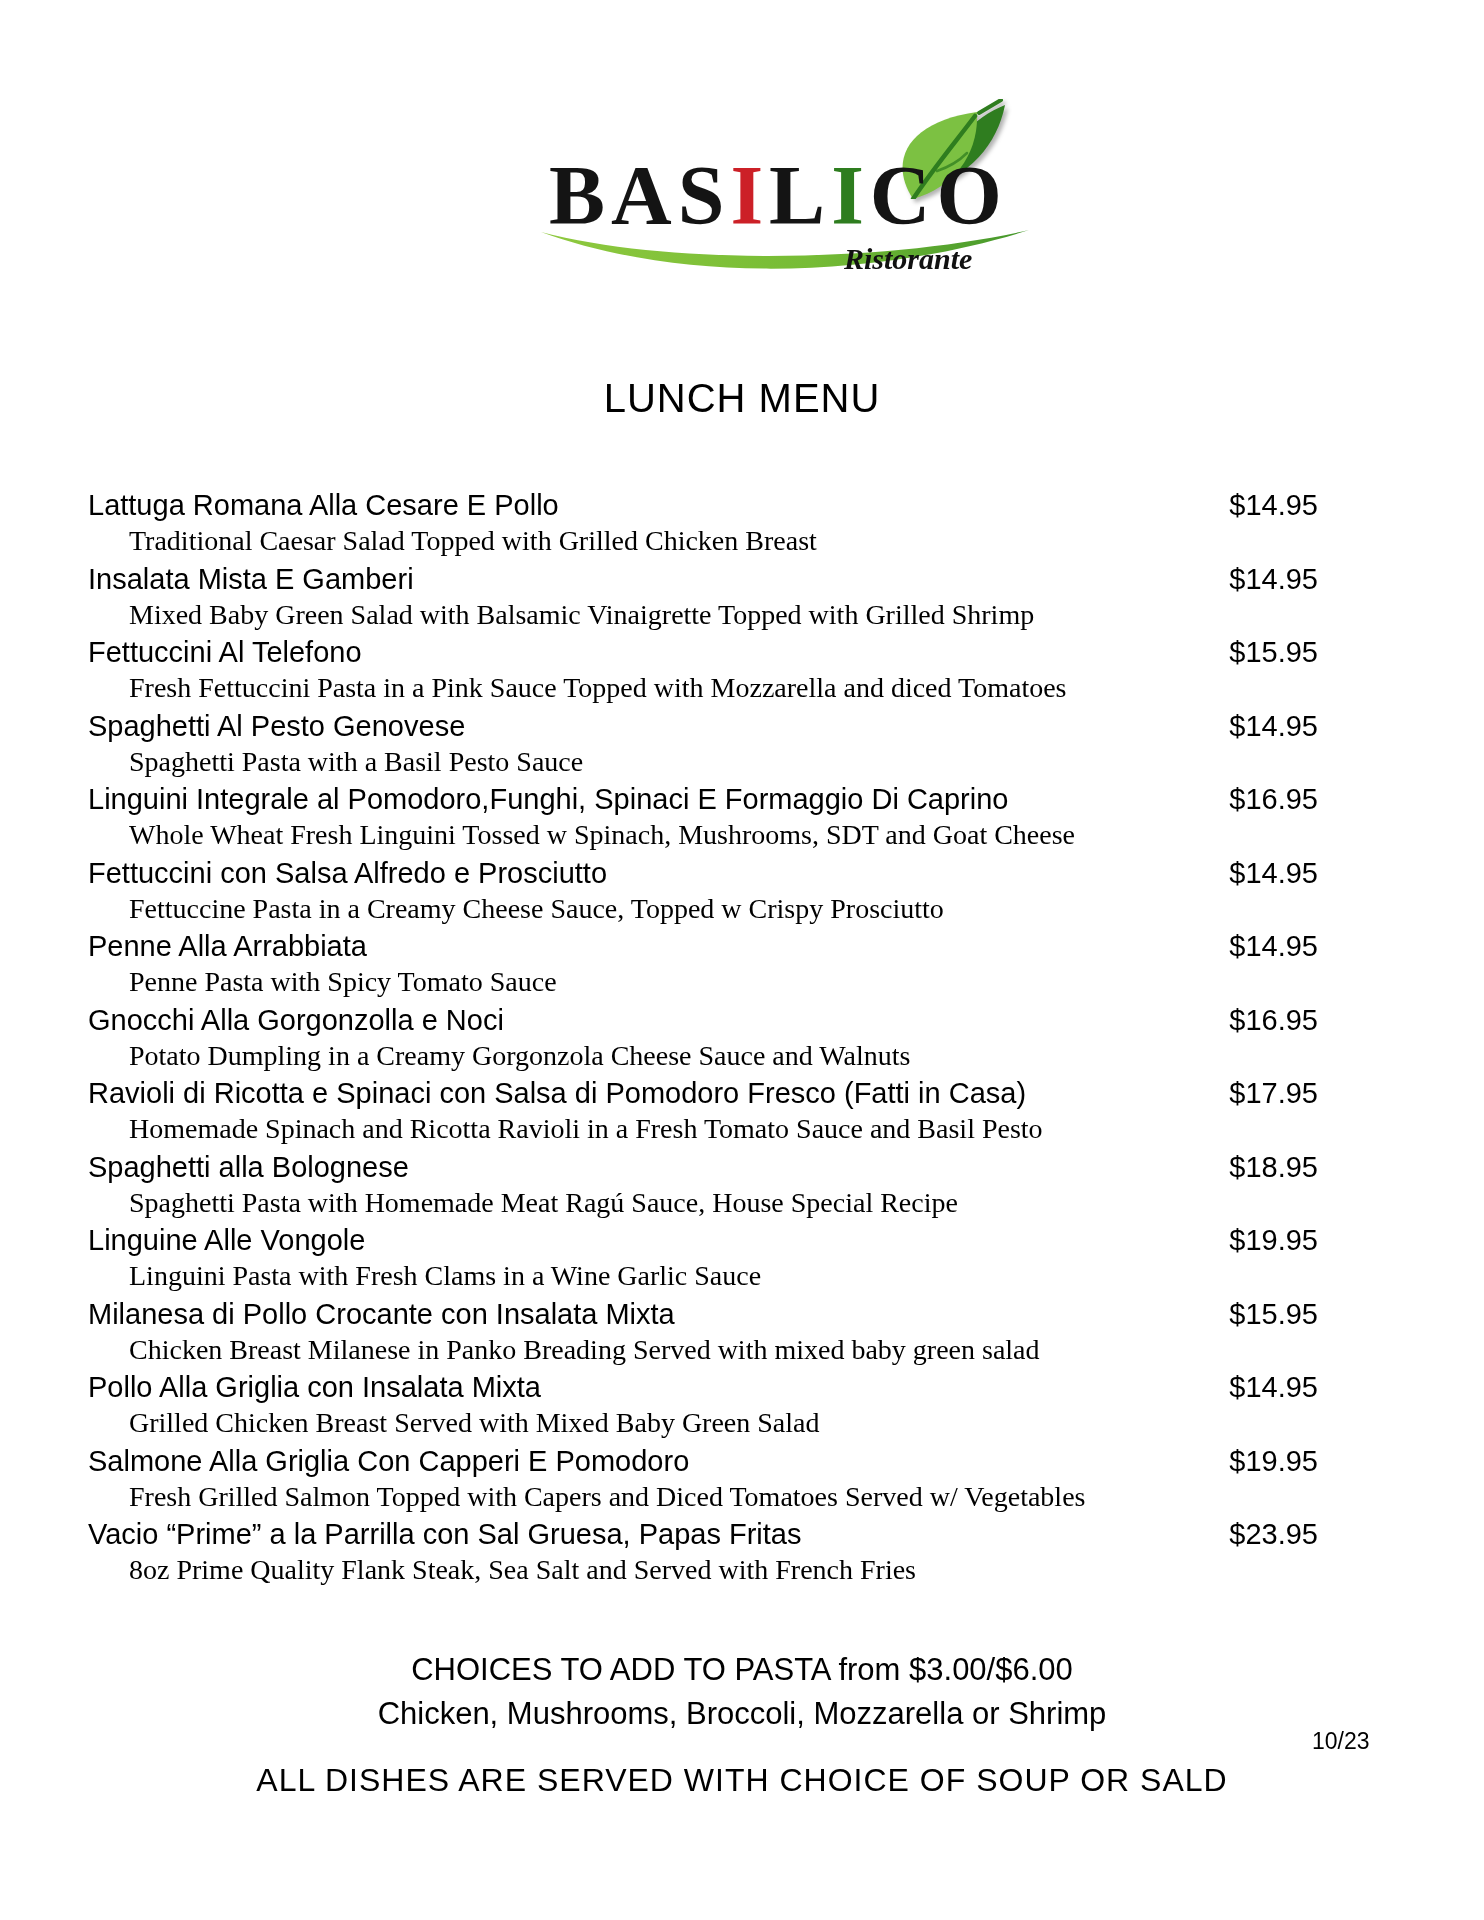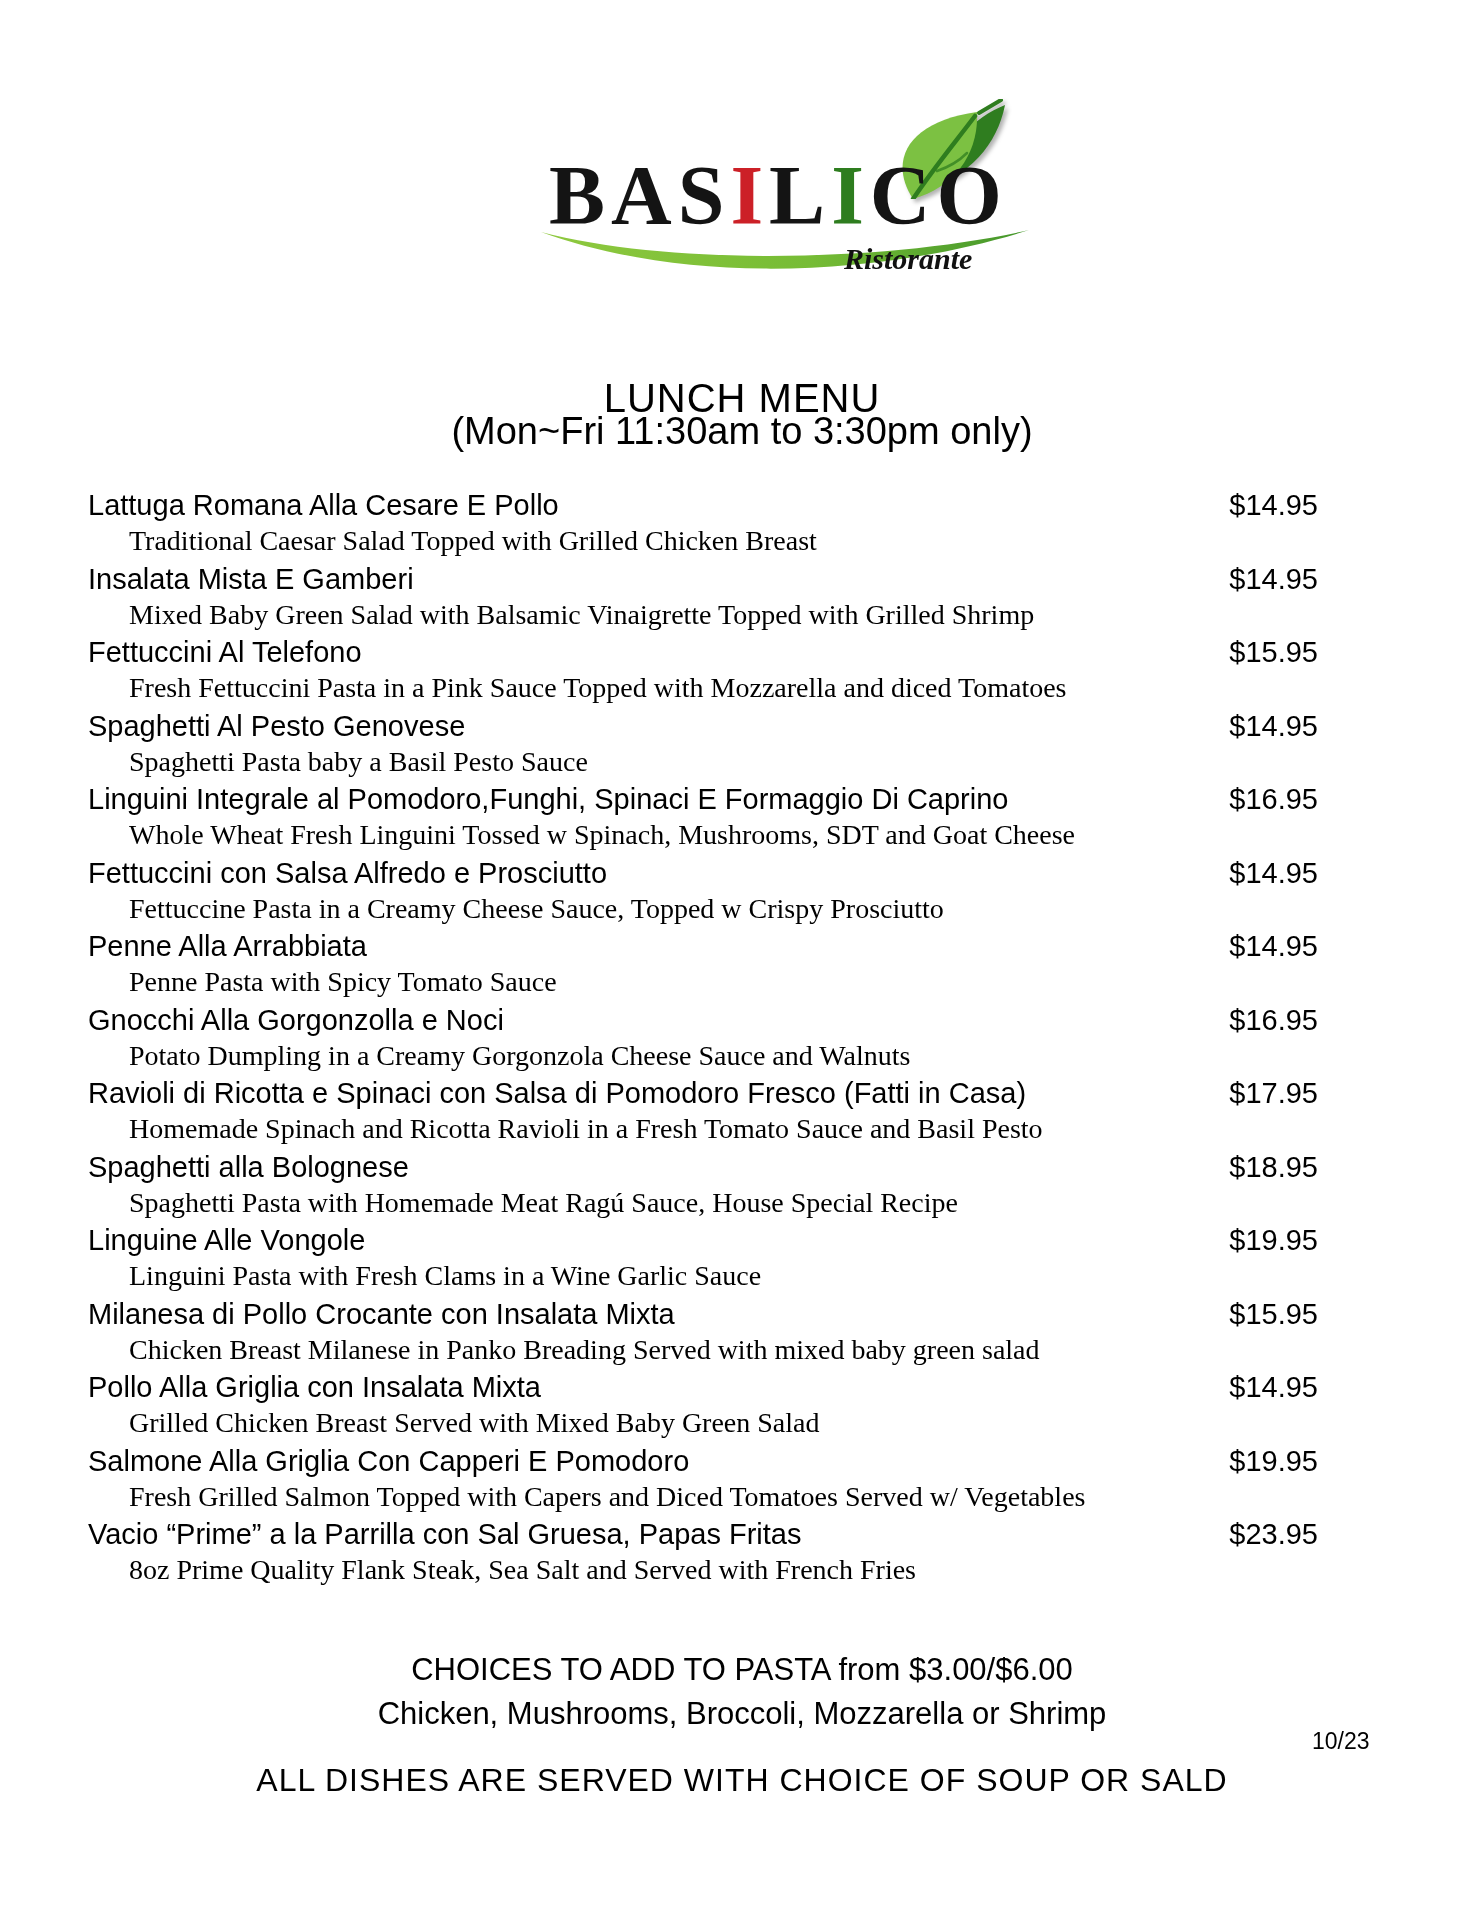--- a/index.html
+++ b/index.html
@@ -152,21 +152,20 @@
           <stop offset="0.55" stop-color="#76bc35"></stop>
           <stop offset="1" stop-color="#44962b"></stop>
         </linearGradient>
       </defs>
       <path d="M2,4 C150,58 345,48 490,2 C360,32 140,40 2,4 Z" fill="url(#swoosh-grad)"></path>
     </svg>
     <div class="tagline">Ristorante</div>
   </div>
 
   <div class="page-title">LUNCH MENU</div>
-  <div class="page-subtitle">(Mon~Fri 11:30am to 3:30pm only)</div>
 
   <div class="menu-list">
     <div class="menu-item">
       <div class="item-row">
         <span class="item-name">Lattuga Romana Alla Cesare E Pollo</span>
         <span class="item-price">$14.95</span>
       </div>
       <div class="item-desc">Traditional Caesar Salad Topped with Grilled Chicken Breast</div>
     </div>
 
@@ -184,21 +183,21 @@
         <span class="item-price">$15.95</span>
       </div>
       <div class="item-desc">Fresh Fettuccini Pasta in a Pink Sauce Topped with Mozzarella and diced Tomatoes</div>
     </div>
 
     <div class="menu-item">
       <div class="item-row">
         <span class="item-name">Spaghetti Al Pesto Genovese</span>
         <span class="item-price">$14.95</span>
       </div>
-      <div class="item-desc">Spaghetti Pasta baby a Basil Pesto Sauce</div>
+      <div class="item-desc">Spaghetti Pasta with a Basil Pesto Sauce</div>
     </div>
 
     <div class="menu-item">
       <div class="item-row">
         <span class="item-name">Linguini Integrale al Pomodoro,Funghi, Spinaci E Formaggio Di Caprino</span>
         <span class="item-price">$16.95</span>
       </div>
       <div class="item-desc">Whole Wheat Fresh Linguini Tossed w Spinach, Mushrooms, SDT and Goat Cheese</div>
     </div>
 

